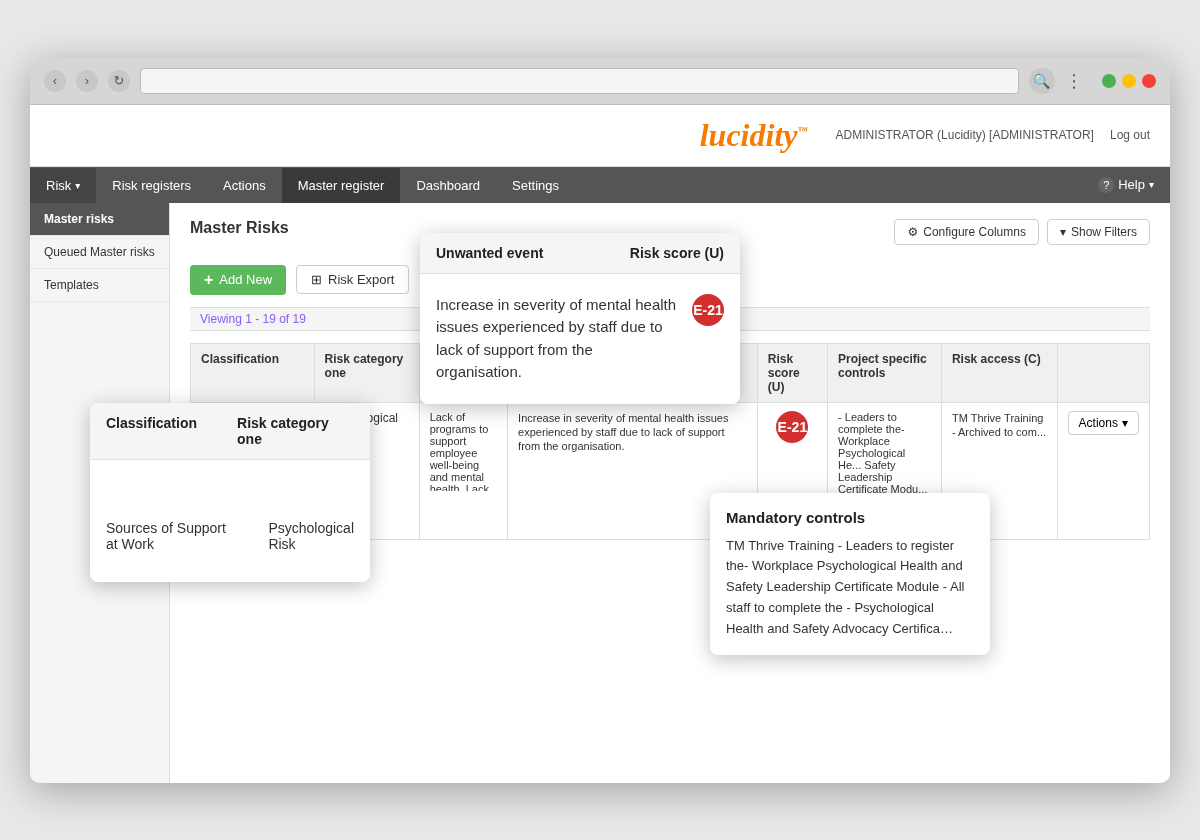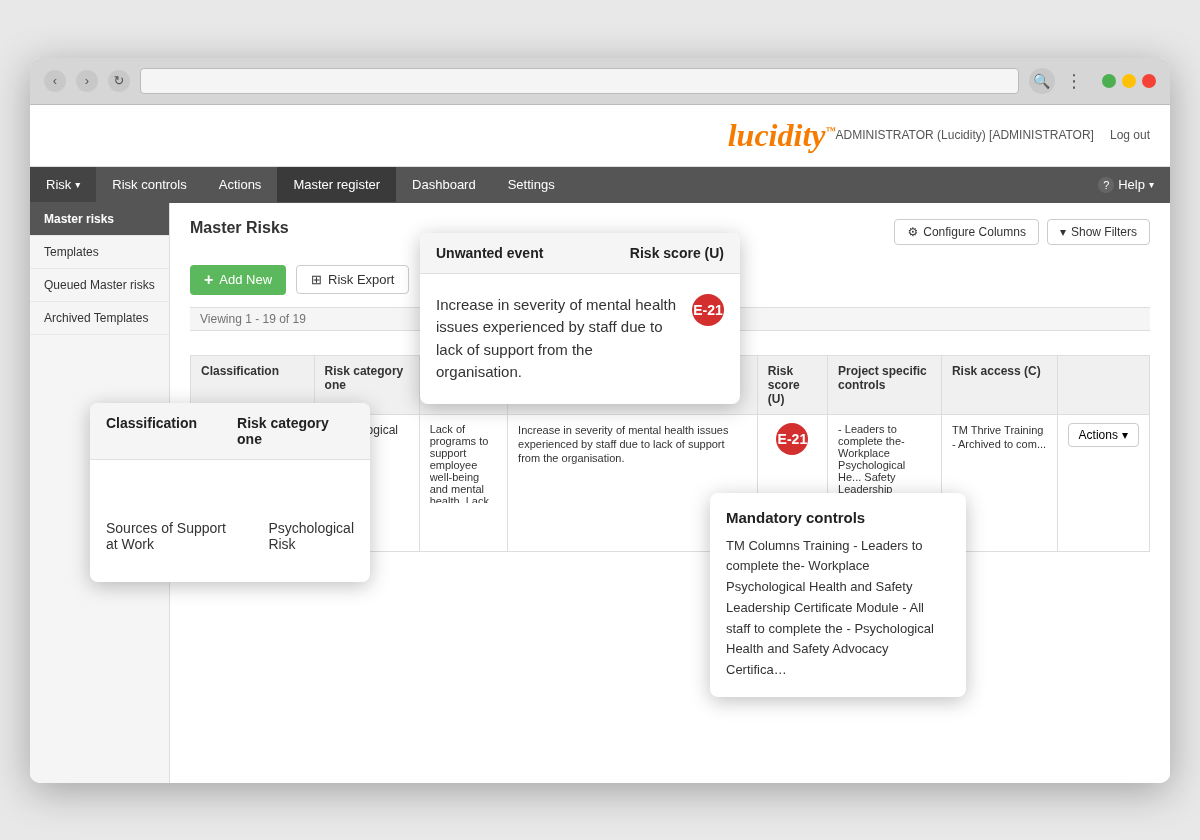--- a/index.html
+++ b/index.html
@@ -85,28 +85,29 @@
       font-family: Georgia, serif;
       font-style: italic;
     }
     .logo span { color: #f57c00; }
     .header-right {
       display: flex;
       align-items: center;
       gap: 16px;
       font-size: 12px;
       color: #555;
+      margin-left: 28px;
     }
     .logout-link { color: #555; cursor: pointer; }
 
     
     .nav-bar {
       background: #555;
       display: flex;
-      align-items: center;
+      align-items: flex-end;
       padding: 0 0;
     }
     .nav-item {
       color: #fff;
       padding: 10px 16px;
       cursor: pointer;
       font-size: 13px;
       display: flex; align-items: center; gap: 4px;
     }
     .nav-item-risk {
@@ -211,22 +212,22 @@
       padding: 4px 10px;
       font-size: 13px;
       color: #333;
       background: #fff;
       cursor: pointer;
     }
 
     
     .results-info {
       font-size: 12px;
-      color: #737373;
-      margin-bottom: 24px;
+      color: #8b5cf6;
+      margin-bottom: 12px;
       background: #f5f5f5;
       padding: 4px 10px;
       border-top: 1px solid #ddd;
       border-bottom: 1px solid #ddd;
     }
 
     
     .action-btns {
       float: right;
       display: flex;
@@ -329,21 +330,21 @@
     }
 
     
     .popup-mandatory {
       position: absolute;
       top: 290px;
       left: 680px;
       background: #fff;
       border-radius: 8px;
       box-shadow: 0 4px 20px rgba(0,0,0,0.25);
-      width: 256px;
+      width: 280px;
       padding: 16px;
       z-index: 20;
       pointer-events: none;
     }
     .popup-mandatory-title {
       font-weight: bold;
       font-size: 15px;
       color: #222;
       margin-bottom: 10px;
     }
@@ -416,21 +417,21 @@
       <span class="logout-link" style="font-size:12px;">Log out</span>
     </div>
   </div>
 
   <div class="nav-bar">
     <div class="nav-item-risk">
       <span>Risk</span>
       <span class="caret">▾</span>
     </div>
     <div class="nav-item">
-      <span>Risk controls</span>
+      <span>Risk registers</span>
     </div>
     <div class="nav-item">
       <span>Actions</span>
     </div>
     <div class="nav-item" style="background:#3a3a3a;">
       <span>Master register</span>
     </div>
     <div class="nav-item">
       <span>Dashboard</span>
     </div>
@@ -444,27 +445,24 @@
     </div>
   </div>
 
   <div class="main-layout">
 
     <div class="sidebar">
       <div class="sidebar-item active">
         <span>Master risks</span>
       </div>
       <div class="sidebar-item">
+        <span>Queued Master risks</span>
+      </div>
+      <div class="sidebar-item">
         <span>Templates</span>
-      </div>
-      <div class="sidebar-item">
-        <span>Queued Master risks</span>
-      </div>
-      <div class="sidebar-item">
-        <span>Archived Templates</span>
       </div>
     </div>
 
     <div class="content">
       <div style="display:flex; justify-content:space-between; align-items:flex-start; margin-bottom:12px;">
         <div class="content-title">Master Risks</div>
         <div class="action-btns">
           <button class="btn-configure">
             <span>⚙</span>
             <span>Configure Columns</span>
@@ -555,19 +553,19 @@
           <span class="col">Risk category one</span>
         </div>
         <div class="popup-classification-body">
           <div class="cell">Sources of Support at Work</div>
           <div class="cell">Psychological Risk</div>
         </div>
       </div>
 
       <div class="popup-mandatory">
         <div class="popup-mandatory-title">Mandatory controls</div>
-        <div class="popup-mandatory-text">TM Columns Training - Leaders to complete the- Workplace Psychological Health and Safety Leadership Certificate Module - All staff to complete the - Psychological Health and Safety Advocacy Certifica…</div>
+        <div class="popup-mandatory-text">TM Thrive Training - Leaders to register the- Workplace Psychological Health and Safety Leadership Certificate Module - All staff to complete the - Psychological Health and Safety Advocacy Certifica…</div>
       </div>
 
     </div>
   </div>
 
 </div>
 
 </body></html>

